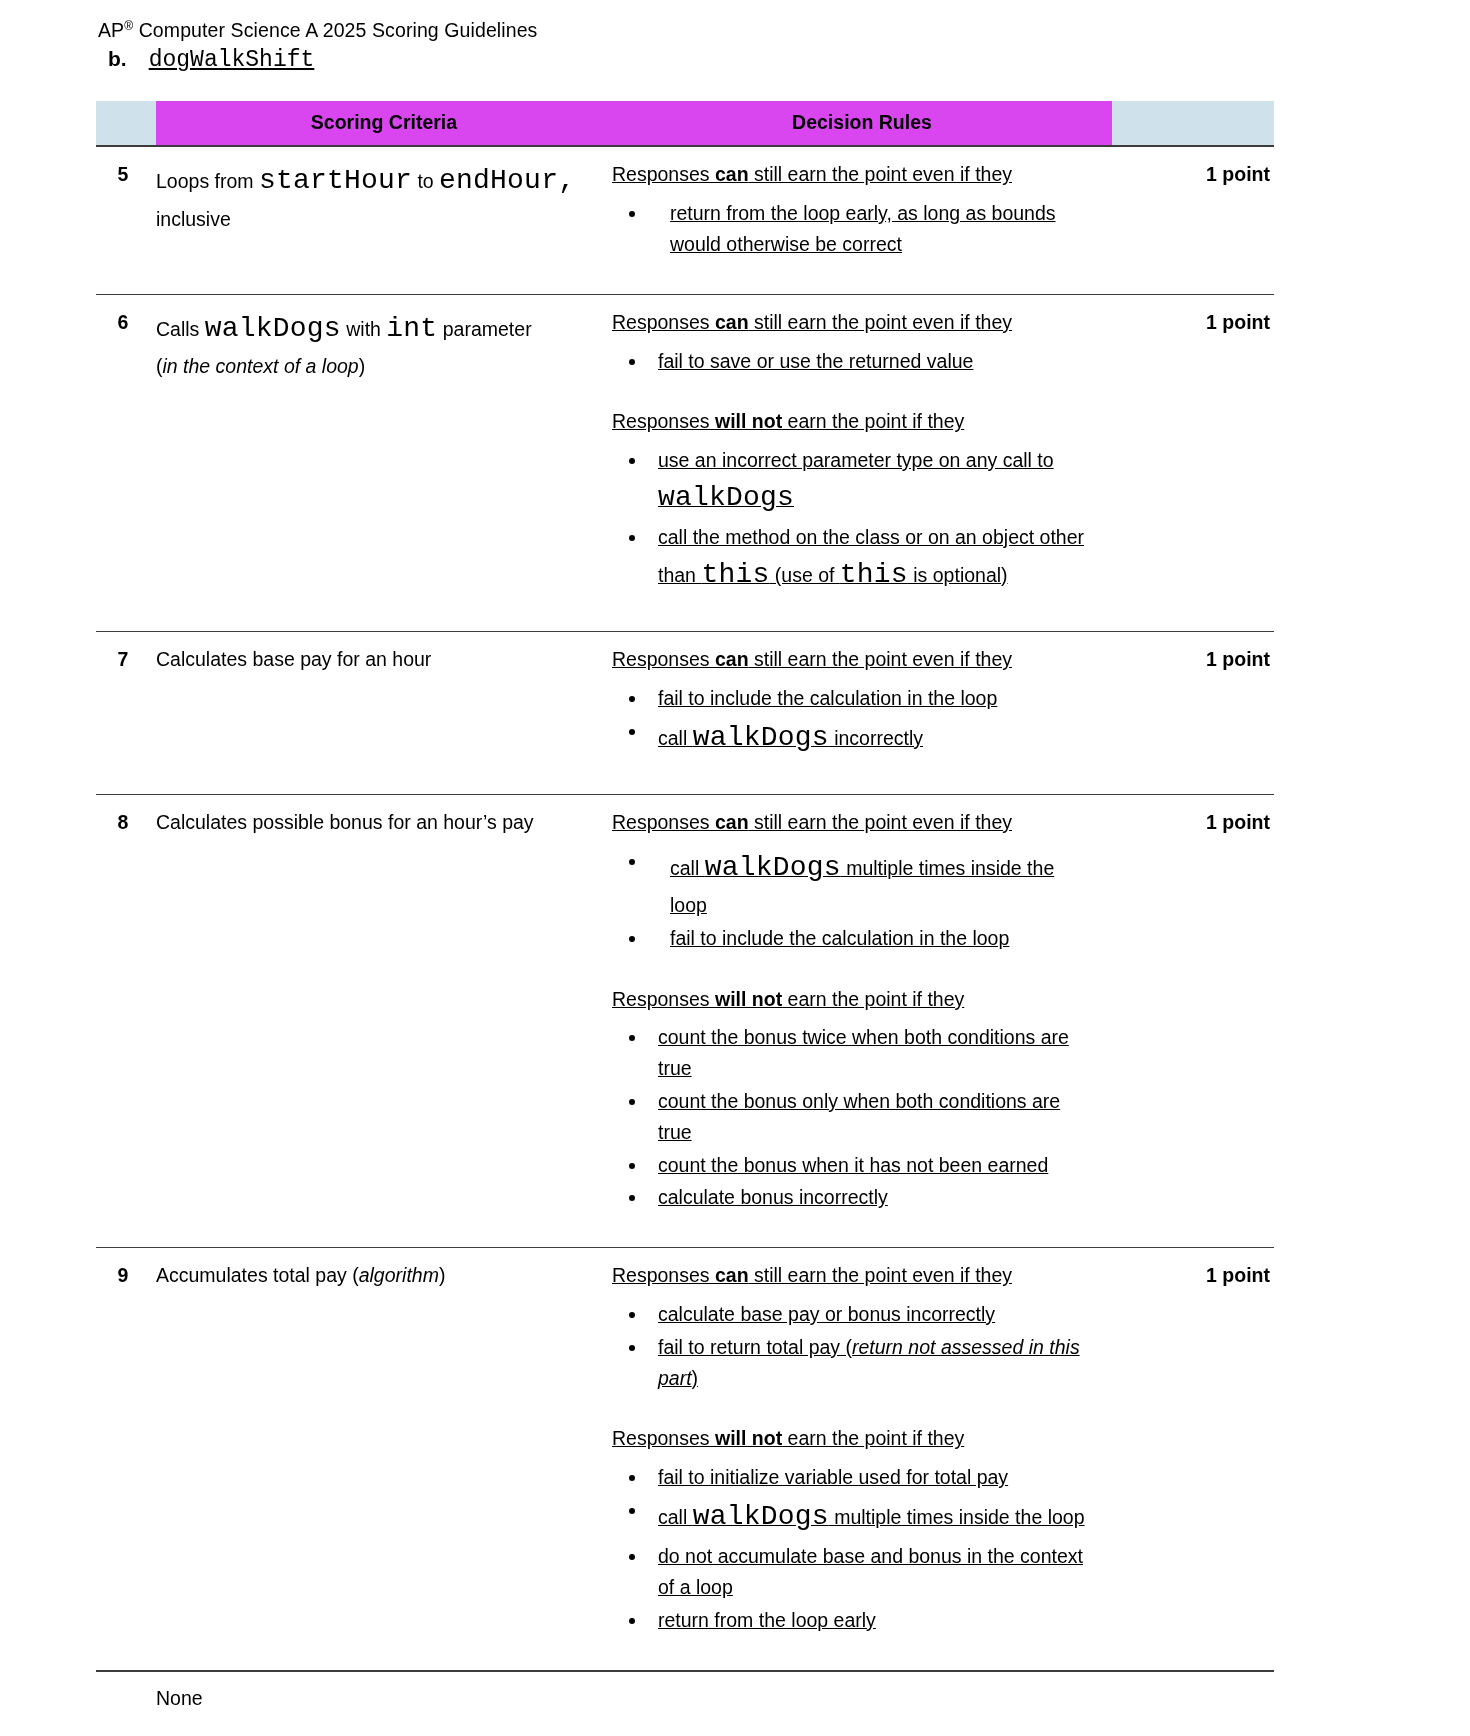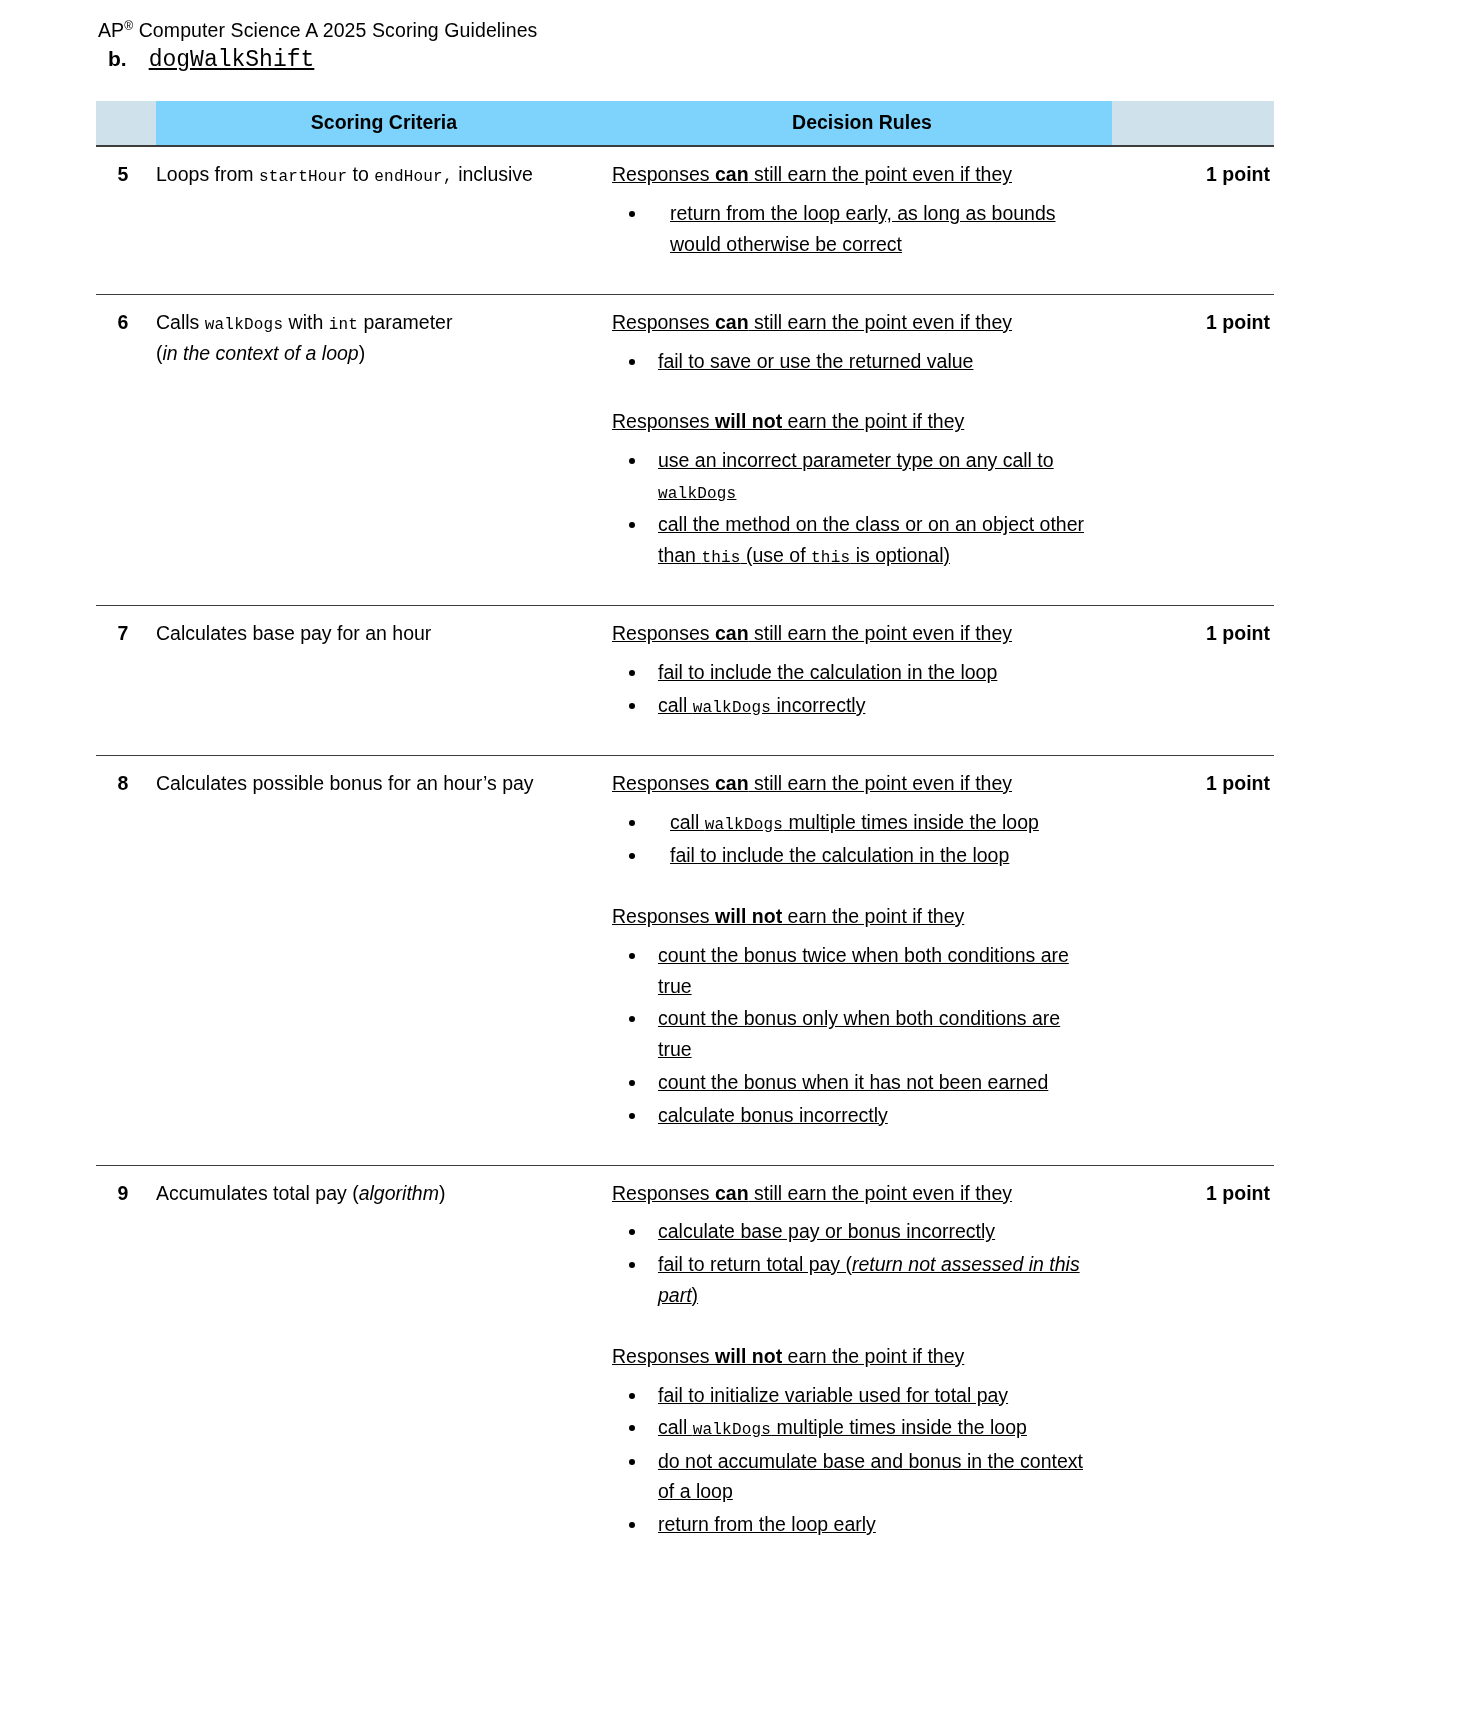--- a/index.html
+++ b/index.html
@@ -29,38 +29,38 @@
   .part-line {
     display: flex;
     align-items: baseline;
     gap: 22px;
     margin: 4px 0 0 12px;
     height: 34px;
   }
   .part-letter { font-weight: bold; font-size: 21px; }
   .mono {
     font-family: "Liberation Mono", "DejaVu Sans Mono", monospace;
-    font-size: 16px;
+    font-size: 28px;
     letter-spacing: 0.2px;
   }
   .part-name { font-family: "Liberation Mono", "DejaVu Sans Mono", monospace; font-size: 23px; text-decoration: underline; }
 
   table.sg {
     width: 1178px;
     margin-top: 20px;
     border-collapse: collapse;
     table-layout: fixed;
   }
   table.sg col.c-num   { width: 60px; }
   table.sg col.c-crit  { width: 456px; }
   table.sg col.c-rules { width: 500px; }
   table.sg col.c-pts   { width: 162px; }
 
   thead th {
-    background: #7dd3fc;
+    background: #d946ef;
     font-size: 19.5px;
     font-weight: bold;
     padding: 10px 0 11px 0;
     text-align: center;
     border: none;
     vertical-align: middle;
   }
   thead th.blank { background: #cfe2ec; }
 
   tbody td {
@@ -263,16 +263,19 @@
               </ul>
             </div>
           </td>
           <td class="pts">1 point</td>
         </tr>
       </tbody>
   </table>
 
   <table class="footer-table">
     <tbody>
+    <tr class="none-row">
+      <td>None</td>
+    </tr>
   </tbody>
     </table>
 
 </div>
 
 </body></html>

